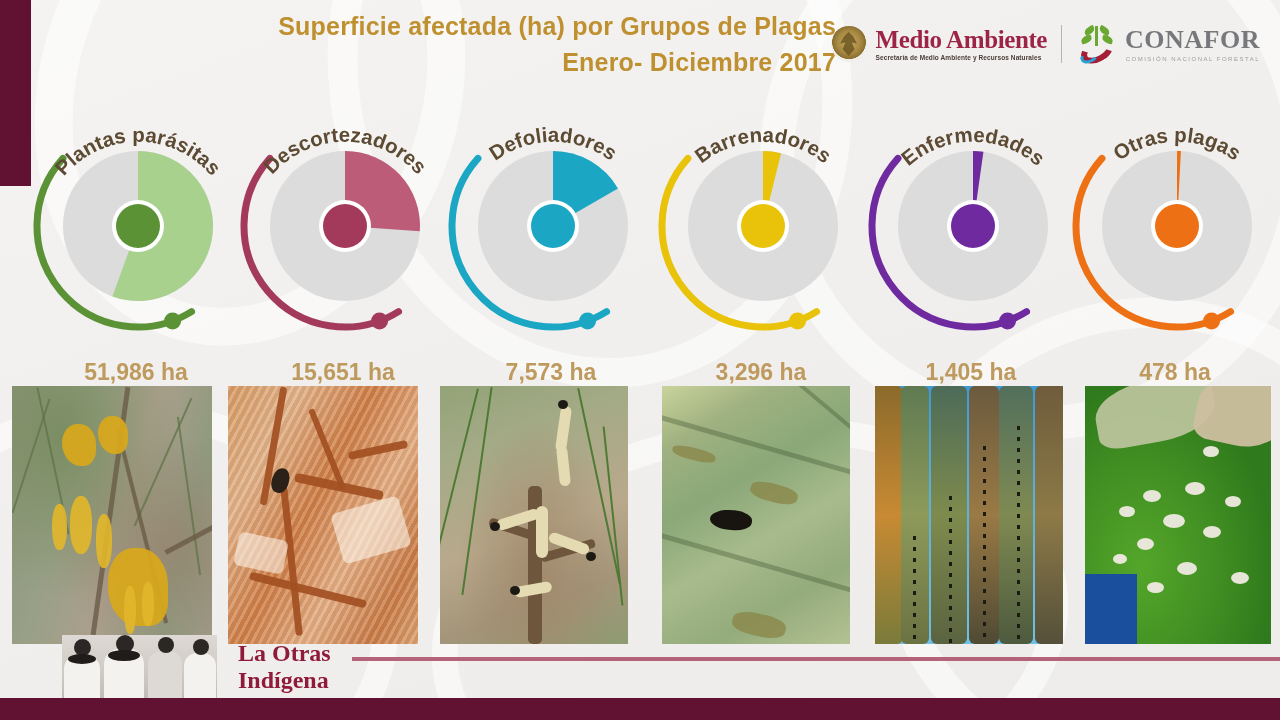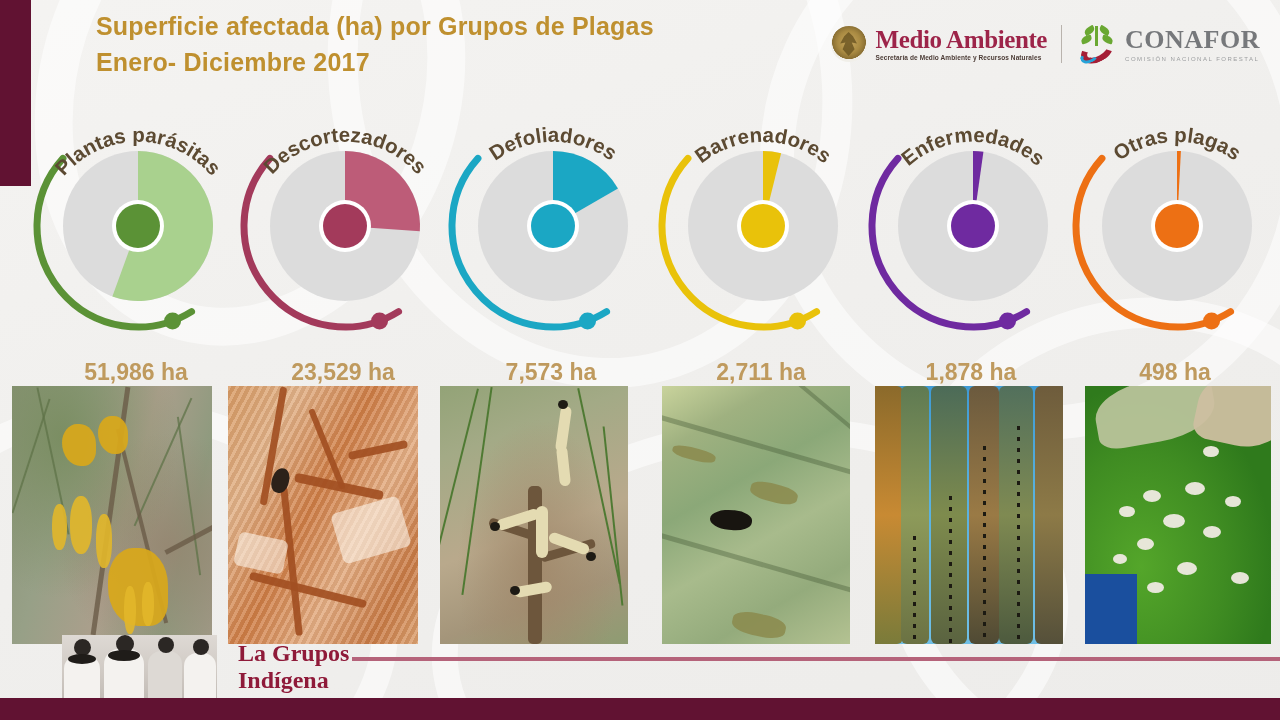--- a/index.html
+++ b/index.html
@@ -41,21 +41,21 @@
   
   .bottom-bar {
     position: absolute; left: 0; bottom: 0;
     width: 1280px; height: 22px;
     background: #611232;
   }
 
   
   .title-wrap {
     position: absolute; left: 96px; top: 8px; width: 740px;
-    text-align: left;
+    text-align: right;
   }
   .title-line {
     color: #bf902f;
     font-weight: bold;
     font-size: 25px;
     line-height: 36px;
     letter-spacing: .2px;
   }
 
   
@@ -97,21 +97,21 @@
   .cf-swoosh {
     position:absolute; left:4px; top:16px; width:34px; height:22px;
     border: 6px solid #a51e36; border-top-color: transparent; border-right-color:transparent;
     border-radius: 50%; transform: rotate(-28deg);
   }
   .cf-water {
     position:absolute; left:4px; top:27px; width:18px; height:12px;
     border: 3px solid #27a3d8; border-top-color: transparent; border-right-color:transparent;
     border-radius: 50%; transform: rotate(-20deg);
   }
-  .cf-text { line-height: 1; }
+  .cf-text { line-height: 1; text-align: right; }
   .cf-name {
     color: #76787b; font-weight: bold; font-size: 26px;
     letter-spacing: .5px; font-family: "Liberation Serif", serif;
   }
   .cf-sub {
     color: #9a9c9e; font-size: 6px; letter-spacing: 1.5px; margin-top: 3px;
   }
 
   
   .gauges { position: absolute; left: 0; top: 96px; width: 1280px; height: 290px; }
@@ -271,21 +271,21 @@
         <path d="M 29.942372626783197 62.41780875775531 A 101 101 0 0 0 158.5218456875537 215.65285771179902" fill="none" stroke="#a33a5b" stroke-width="7" stroke-linecap="round"></path>
         <circle cx="139.54403447589254" cy="224.90895469937675" r="8.5" fill="#a33a5b"></circle>
         <circle cx="105" cy="130" r="75" fill="#dcdcdc"></circle>
         <path d="M 105 130 L 105 55 A 75 75 0 0 1 179.8173037694868 135.2317355308094 Z" fill="#bd5c78"></path>
         <circle cx="105" cy="130" r="26" fill="#ffffff"></circle>
         <circle cx="105" cy="130" r="22" fill="#a33a5b"></circle>
         <text class="curved-label" text-anchor="middle">
           <textPath href="#lblpath1" startOffset="50%">Descortezadores</textPath>
         </text>
       </svg>
-      <div class="value">23,529 ha</div>
+      <div class="value">15,651 ha</div>
     </div>
       <div class="gauge" style="left: 448px;">
       <svg width="206" height="290" viewBox="0 0 206 290">
         <defs>
           <path id="lblpath2" d="M 12 118 A 96 96 0 0 1 198 118" fill="none"></path>
         </defs>
         <path d="M 29.942372626783197 62.41780875775531 A 101 101 0 0 0 158.5218456875537 215.65285771179902" fill="none" stroke="#1ba7c4" stroke-width="7" stroke-linecap="round"></path>
         <circle cx="139.54403447589254" cy="224.90895469937675" r="8.5" fill="#1ba7c4"></circle>
         <circle cx="105" cy="130" r="75" fill="#dcdcdc"></circle>
         <path d="M 105 130 L 105 55 A 75 75 0 0 1 169.9519052838329 92.5 Z" fill="#1ba7c4"></path>
@@ -305,55 +305,55 @@
         <path d="M 29.942372626783197 62.41780875775531 A 101 101 0 0 0 158.5218456875537 215.65285771179902" fill="none" stroke="#e9c20a" stroke-width="7" stroke-linecap="round"></path>
         <circle cx="139.54403447589254" cy="224.90895469937675" r="8.5" fill="#e9c20a"></circle>
         <circle cx="105" cy="130" r="75" fill="#dcdcdc"></circle>
         <path d="M 105 130 L 105 55 A 75 75 0 0 1 123.1441421699751 57.22782052930026 Z" fill="#e9c20a"></path>
         <circle cx="105" cy="130" r="26" fill="#ffffff"></circle>
         <circle cx="105" cy="130" r="22" fill="#e9c20a"></circle>
         <text class="curved-label" text-anchor="middle">
           <textPath href="#lblpath3" startOffset="50%">Barrenadores</textPath>
         </text>
       </svg>
-      <div class="value">2,711 ha</div>
+      <div class="value">3,296 ha</div>
     </div>
       <div class="gauge" style="left: 868px;">
       <svg width="206" height="290" viewBox="0 0 206 290">
         <defs>
           <path id="lblpath4" d="M 12 118 A 96 96 0 0 1 198 118" fill="none"></path>
         </defs>
         <path d="M 29.942372626783197 62.41780875775531 A 101 101 0 0 0 158.5218456875537 215.65285771179902" fill="none" stroke="#6f2aa0" stroke-width="7" stroke-linecap="round"></path>
         <circle cx="139.54403447589254" cy="224.90895469937675" r="8.5" fill="#6f2aa0"></circle>
         <circle cx="105" cy="130" r="75" fill="#dcdcdc"></circle>
         <path d="M 105 130 L 105 55 A 75 75 0 0 1 115.43798257200493 55.72989484438223 Z" fill="#6f2aa0"></path>
         <circle cx="105" cy="130" r="26" fill="#ffffff"></circle>
         <circle cx="105" cy="130" r="22" fill="#6f2aa0"></circle>
         <text class="curved-label" text-anchor="middle">
           <textPath href="#lblpath4" startOffset="50%">Enfermedades</textPath>
         </text>
       </svg>
-      <div class="value">1,878 ha</div>
+      <div class="value">1,405 ha</div>
     </div>
       <div class="gauge" style="left: 1072px;">
       <svg width="206" height="290" viewBox="0 0 206 290">
         <defs>
           <path id="lblpath5" d="M 12 118 A 96 96 0 0 1 198 118" fill="none"></path>
         </defs>
         <path d="M 29.942372626783197 62.41780875775531 A 101 101 0 0 0 158.5218456875537 215.65285771179902" fill="none" stroke="#ed7014" stroke-width="7" stroke-linecap="round"></path>
         <circle cx="139.54403447589254" cy="224.90895469937675" r="8.5" fill="#ed7014"></circle>
         <circle cx="105" cy="130" r="75" fill="#dcdcdc"></circle>
         <path d="M 105 130 L 105 55 A 75 75 0 0 1 108.9251967182208 55.10278489340696 Z" fill="#ed7014"></path>
         <circle cx="105" cy="130" r="26" fill="#ffffff"></circle>
         <circle cx="105" cy="130" r="22" fill="#ed7014"></circle>
         <text class="curved-label" text-anchor="middle">
           <textPath href="#lblpath5" startOffset="50%">Otras plagas</textPath>
         </text>
       </svg>
-      <div class="value">498 ha</div>
+      <div class="value">478 ha</div>
     </div>
     </div>
 
   <div class="photo p1" style="left:12px; top:386px; width:200px; height:258px;">
     <div class="ph-layer">
       <div class="needle" style="left:18px; top:10px; height:120px; transform:rotate(18deg);"></div>
       <div class="needle" style="left:40px; top:0px; height:150px; transform:rotate(-12deg);"></div>
       <div class="needle" style="left:150px; top:6px; height:140px; transform:rotate(24deg);"></div>
       <div class="needle" style="left:176px; top:30px; height:160px; transform:rotate(-8deg);"></div>
       <div class="tw" style="left:96px; top:0; width:5px; height:250px; transform:rotate(8deg);"></div>
@@ -460,19 +460,19 @@
     <div class="figure" style="left:42px; bottom:0; width:40px; height:58px; border-radius:15px 15px 0 0;"></div>
     <div class="head" style="left:54px; top:0px; width:18px; height:18px;"></div>
     <div class="neck" style="left:46px; top:15px; width:32px; height:11px;"></div>
     <div class="figure" style="left:86px; bottom:0; width:34px; height:56px; border-radius:13px 13px 0 0; background:#ddd9d4;"></div>
     <div class="head" style="left:96px; top:2px; width:16px; height:16px;"></div>
     <div class="figure" style="left:122px; bottom:0; width:32px; height:54px; border-radius:13px 13px 0 0;"></div>
     <div class="head" style="left:131px; top:4px; width:16px; height:16px;"></div>
   </div>
 
   <div class="mujer-text">
-    <div>La Grupos</div>
+    <div>La Otras</div>
     <div>Indígena</div>
   </div>
   <div class="mujer-rule"></div>
   <div class="bottom-bar"></div>
 
 </div>
 
 </body></html>

